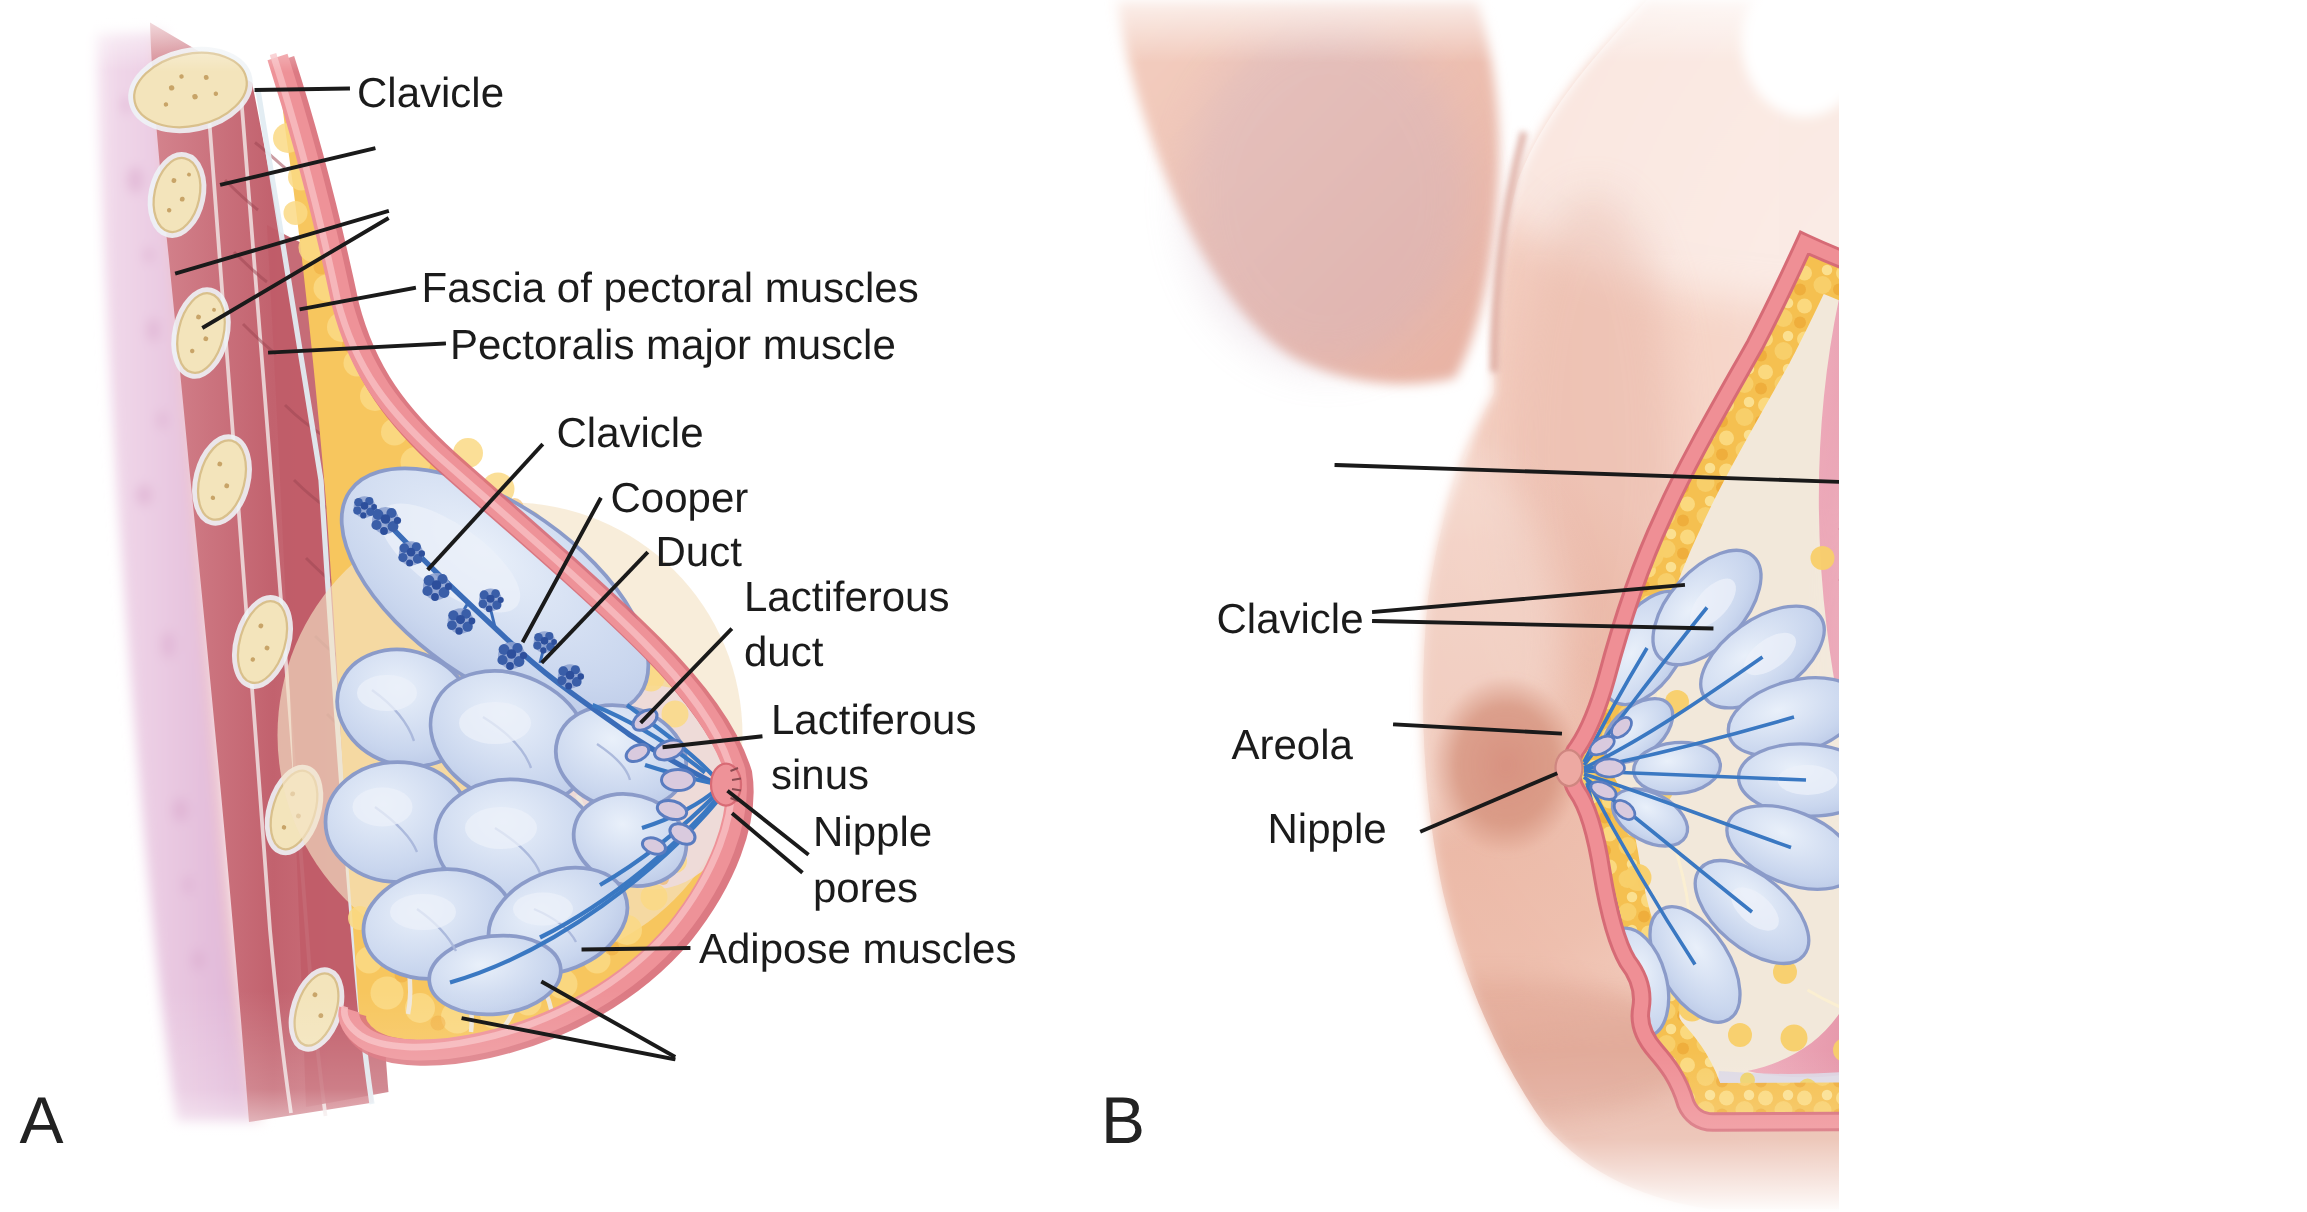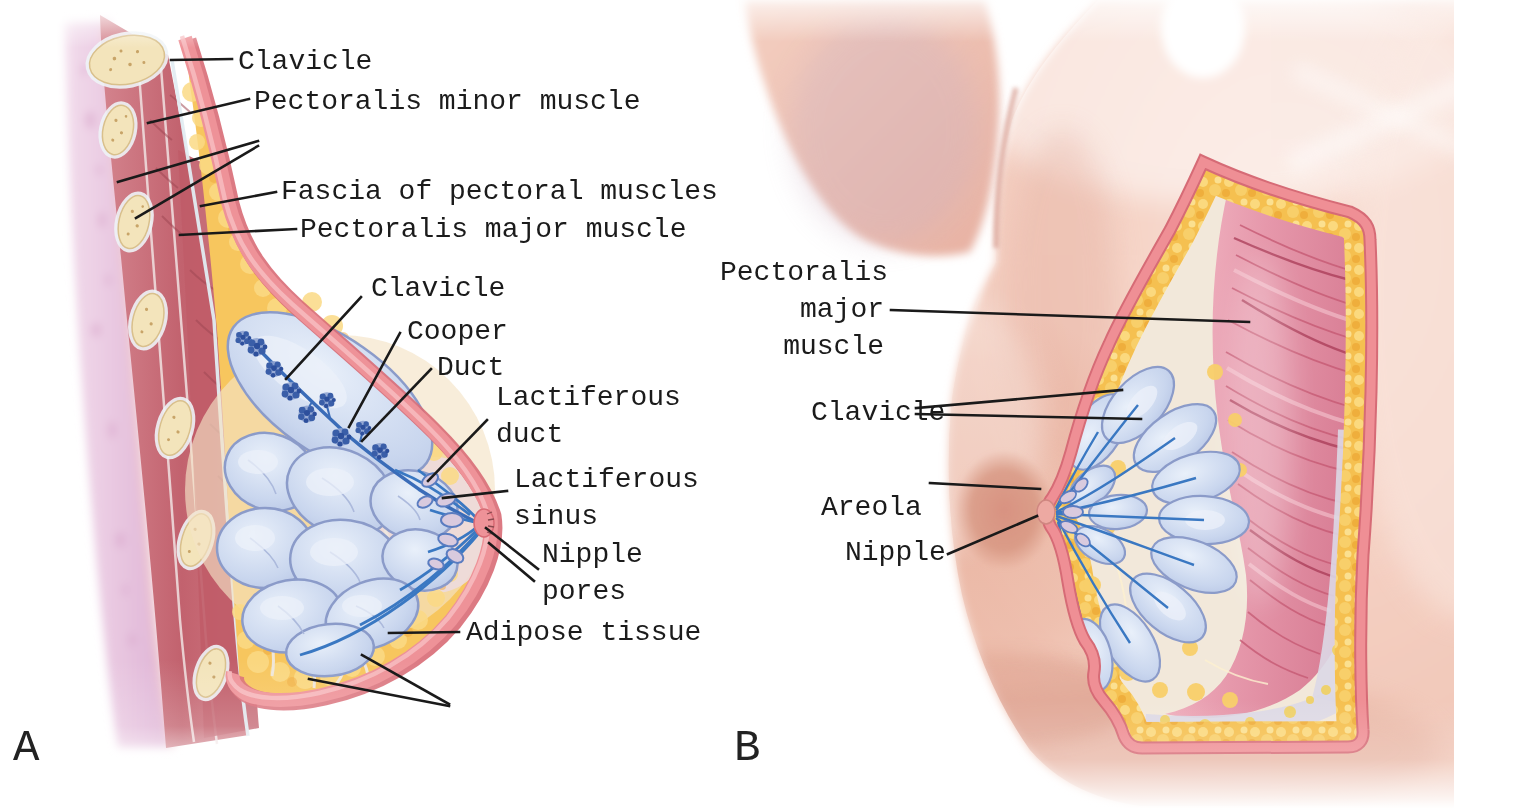--- a/index.html
+++ b/index.html
@@ -1,17 +1,17 @@
 <!DOCTYPE html>
 <html><head>
 <meta charset="utf-8">
 <style>
   html,body{margin:0;padding:0;background:#ffffff;}
-  .stage{position:relative;width:1454px;height:808px;overflow:hidden;background:#fff;
-         font-family:Liberation Mono, monospace;}
+  .stage{position:relative;width:1226px;height:808px;overflow:hidden;background:#fff;
+         font-family:Liberation Sans, sans-serif;}
   .art{position:absolute;left:0;top:0;width:1538px;height:808px;}
   .label{position:absolute;color:#1b1b1b;font-size:28px;line-height:1.32;
          white-space:pre-line;letter-spacing:0px;}
   .label.r{text-align:right;}
   .panel-letter{position:absolute;font-size:44px;color:#222;line-height:1;}
 </style>
 </head>
 <body>
 
 <div class="stage">
@@ -557,37 +557,33 @@
     <path d="M449,706 L309,679"></path>
     <path d="M891,310 L1249,322"></path>
     <path d="M916,408 L1122,390"></path>
     <path d="M916,414 L1141,419"></path>
     <path d="M930,483 L1040,489"></path>
     <path d="M948,554 L1037,516"></path>
   </g>
 </svg>
 
 <div class="label" style="left:238px;top:44px">Clavicle</div>
-<div class="label" style="left:254px;top:84px">Pectoralis minor muscle</div>
 <div class="label" style="left:281px;top:174px">Fascia of pectoral muscles</div>
 <div class="label" style="left:300px;top:212px">Pectoralis major muscle</div>
 <div class="label" style="left:371px;top:271px">Clavicle</div>
 <div class="label" style="left:407px;top:314px">Cooper</div>
 <div class="label" style="left:437px;top:350px">Duct</div>
 <div class="label" style="left:496px;top:380px">Lactiferous
 duct</div>
 <div class="label" style="left:514px;top:462px">Lactiferous
 sinus</div>
 <div class="label" style="left:542px;top:537px">Nipple
 pores</div>
-<div class="label" style="left:466px;top:615px">Adipose tissue</div>
-
-<div class="label r" style="left:720px;top:255px;width:164px">Pectoralis
-major
-muscle</div>
+<div class="label" style="left:466px;top:615px">Adipose muscles</div>
+
 <div class="label" style="left:811px;top:395px">Clavicle</div>
-<div class="label" style="left:821px;top:490px">Areola</div>
+<div class="label" style="left:821px;top:479px">Areola</div>
 <div class="label" style="left:845px;top:535px">Nipple</div>
 
 <div class="panel-letter" style="left:13px;top:726px">A</div>
 <div class="panel-letter" style="left:734px;top:726px">B</div>
 
 </div>
 
 </body></html>

